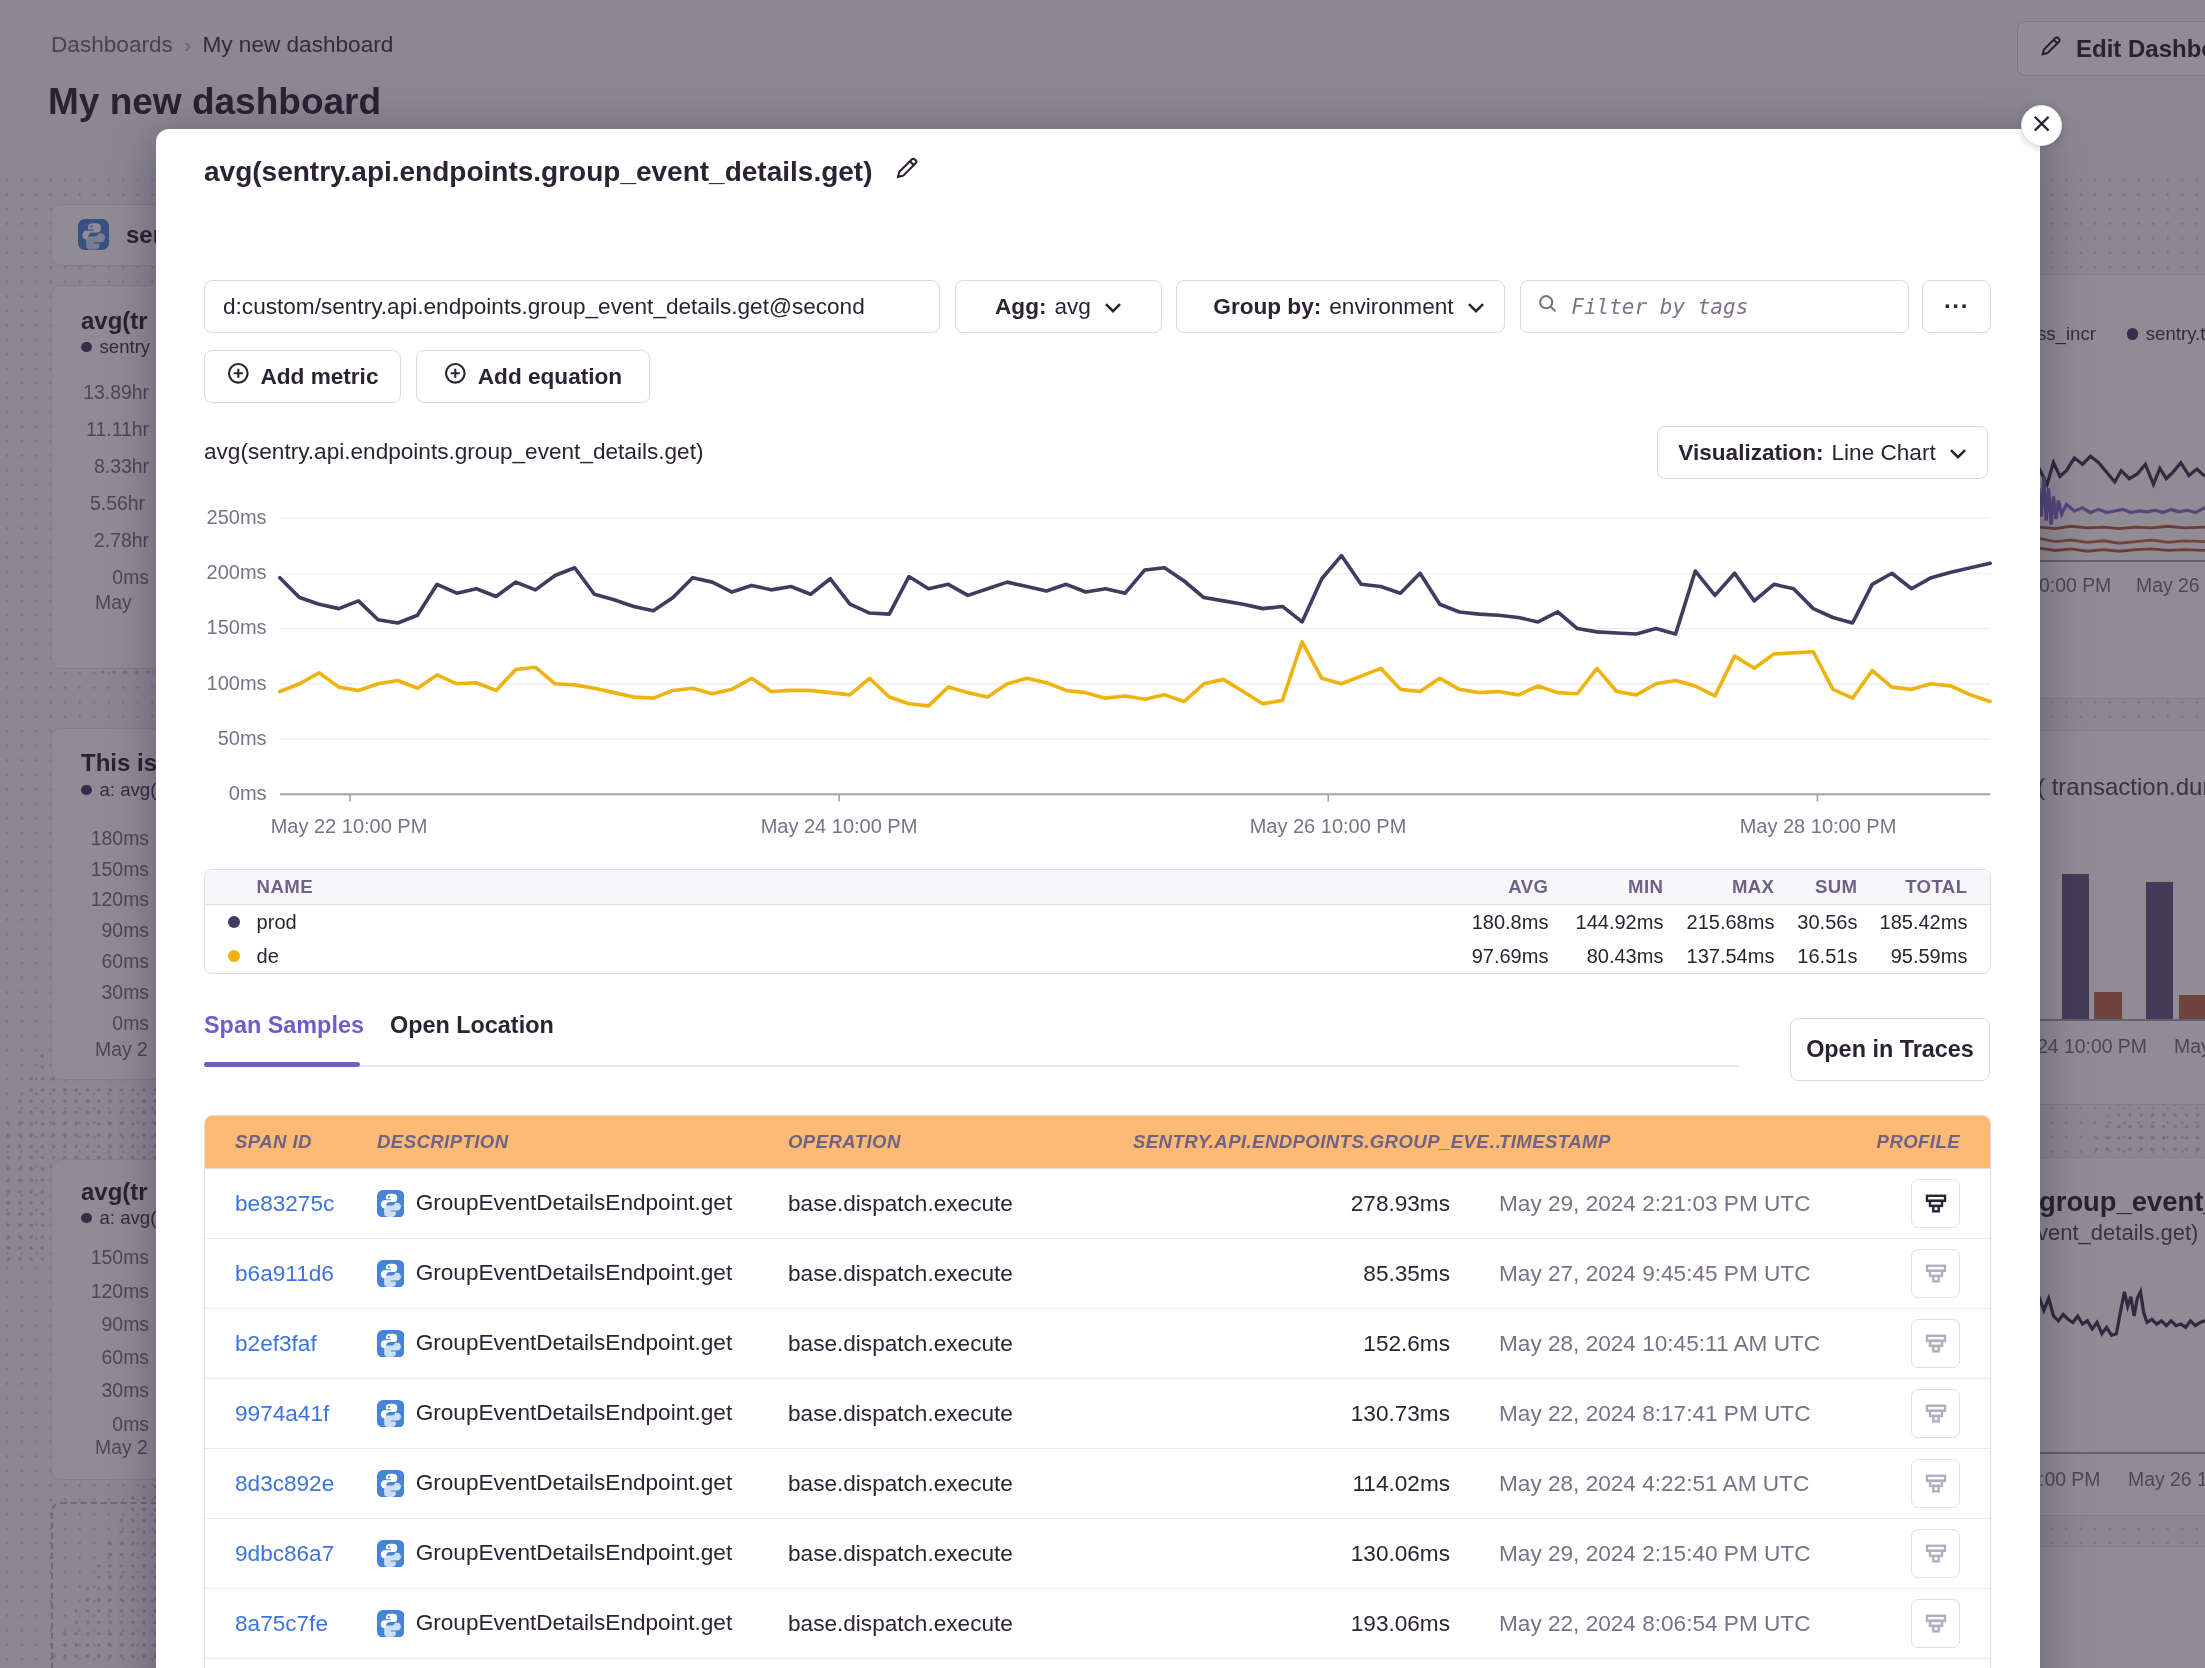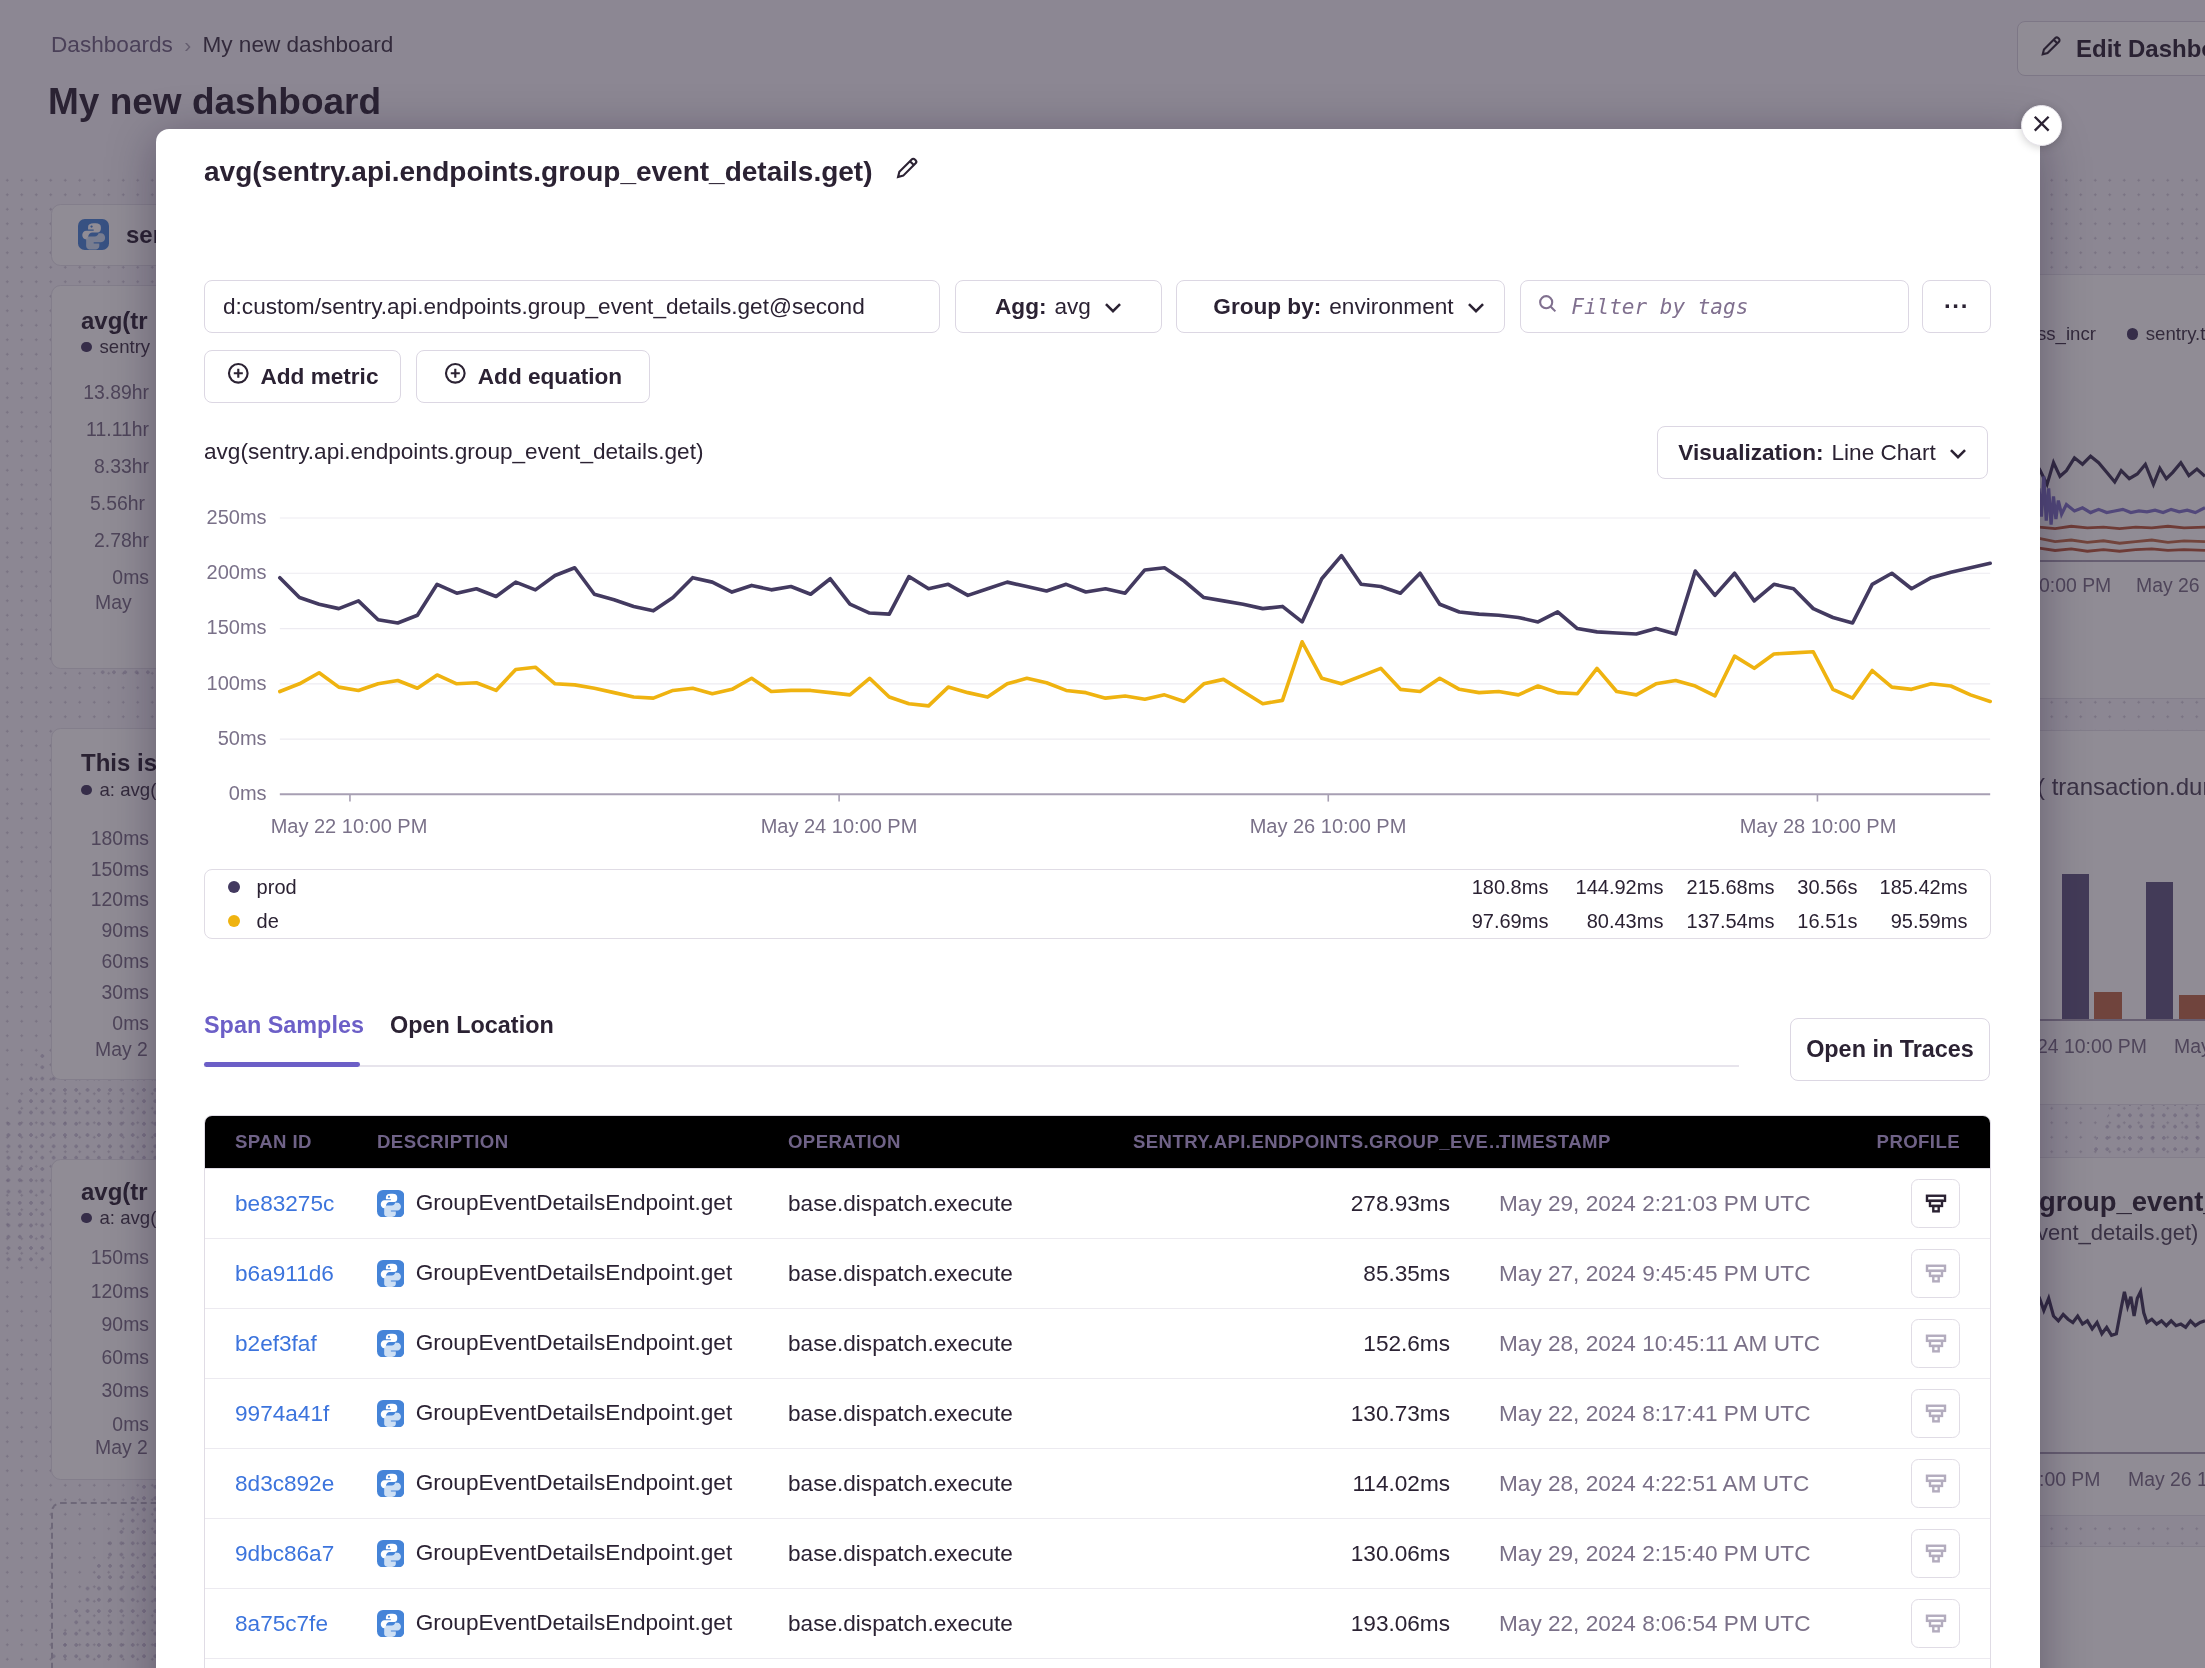--- a/index.html
+++ b/index.html
@@ -51,22 +51,22 @@
   
   .tab{position:absolute;top:883px;font-size:23.4px;font-weight:600;}
   .tabline{position:absolute;left:48px;top:936px;height:1.6px;width:1535px;background:#e7e4ec;}
   .tabline-active{position:absolute;left:48px;top:933px;height:4.8px;width:156px;background:#6c5fc7;border-radius:2.4px;}
   .open-btn{position:absolute;left:1634px;top:889px;width:198px;height:61px;border:1.2px solid #dcd7e3;border-radius:8px;
             background:#fff;display:flex;align-items:center;justify-content:center;font-size:23.4px;font-weight:700;color:#2b2233;}
   
   #samples{position:absolute;left:48px;top:986px;width:1787px;height:597px;border:1.2px solid #e0dce5;border-radius:8px;
            box-sizing:border-box;overflow:hidden;background:#fff;}
   .smp-grid{display:grid;grid-template-columns:142px 411px 345px 317px 385px 1fr;align-items:center;padding:0 30px;}
-  #samples .hd{height:52px;background:#000000;border-bottom:1.2px solid #e0dce5;color:#6f6287;font-weight:700;
-               font-size:18.6px;letter-spacing:0.4px;}
+  #samples .hd{height:52px;background:#fdba74;border-bottom:1.2px solid #e0dce5;color:#6f6287;font-weight:700;
+               font-size:18.6px;letter-spacing:0.4px;font-style:italic;}
   .smp-row{height:69px;border-bottom:1.2px solid #eceaf0;font-size:22.6px;color:#2b2233;}
   .span-link{color:#3c74dd;cursor:pointer;}
   .desc{display:flex;align-items:center;gap:11.3px;}
   .ts{color:#7a7088;}
   .ts-pad{padding-left:49px;}
   .right{display:flex;justify-content:flex-end;}
   .profile-btn{width:47px;height:47px;border:1.2px solid #e0dce5;border-radius:7.3px;background:#fff;
                display:flex;align-items:center;justify-content:center;}
   
   #close-btn{position:absolute;left:2021px;top:105px;width:39px;height:39px;border-radius:50%;background:#fff;
@@ -281,20 +281,29 @@
         <div class="ylab" style="left: 5.6px; top: 487px;">150ms</div>
         <div class="ylab" style="left: 5.6px; top: 432px;">200ms</div>
         <div class="ylab" style="left: 5.6px; top: 377px;">250ms</div>
         <div class="xlab" style="left: 72px; top: 686px;">May 22 10:00 PM</div>
         <div class="xlab" style="left: 562px; top: 686px;">May 24 10:00 PM</div>
         <div class="xlab" style="left: 1051px; top: 686px;">May 26 10:00 PM</div>
         <div class="xlab" style="left: 1541px; top: 686px;">May 28 10:00 PM</div>
       </div>
 
     <div id="summary">
+      <div class="sum-grid hd">
+        <span></span>
+        <span>NAME</span>
+        <span class="num">AVG</span>
+        <span class="num">MIN</span>
+        <span class="num">MAX</span>
+        <span class="num">SUM</span>
+        <span class="num">TOTAL</span>
+      </div>
       <div id="summary-rows">
           <div class="sum-grid">
             <span class="dot" style="width:12px;height:12px;background:#433a60;"></span>
             <span>prod</span>
             <span class="num">180.8ms</span>
             <span class="num">144.92ms</span>
             <span class="num">215.68ms</span>
             <span class="num">30.56s</span>
             <span class="num">185.42ms</span>
           </div>

